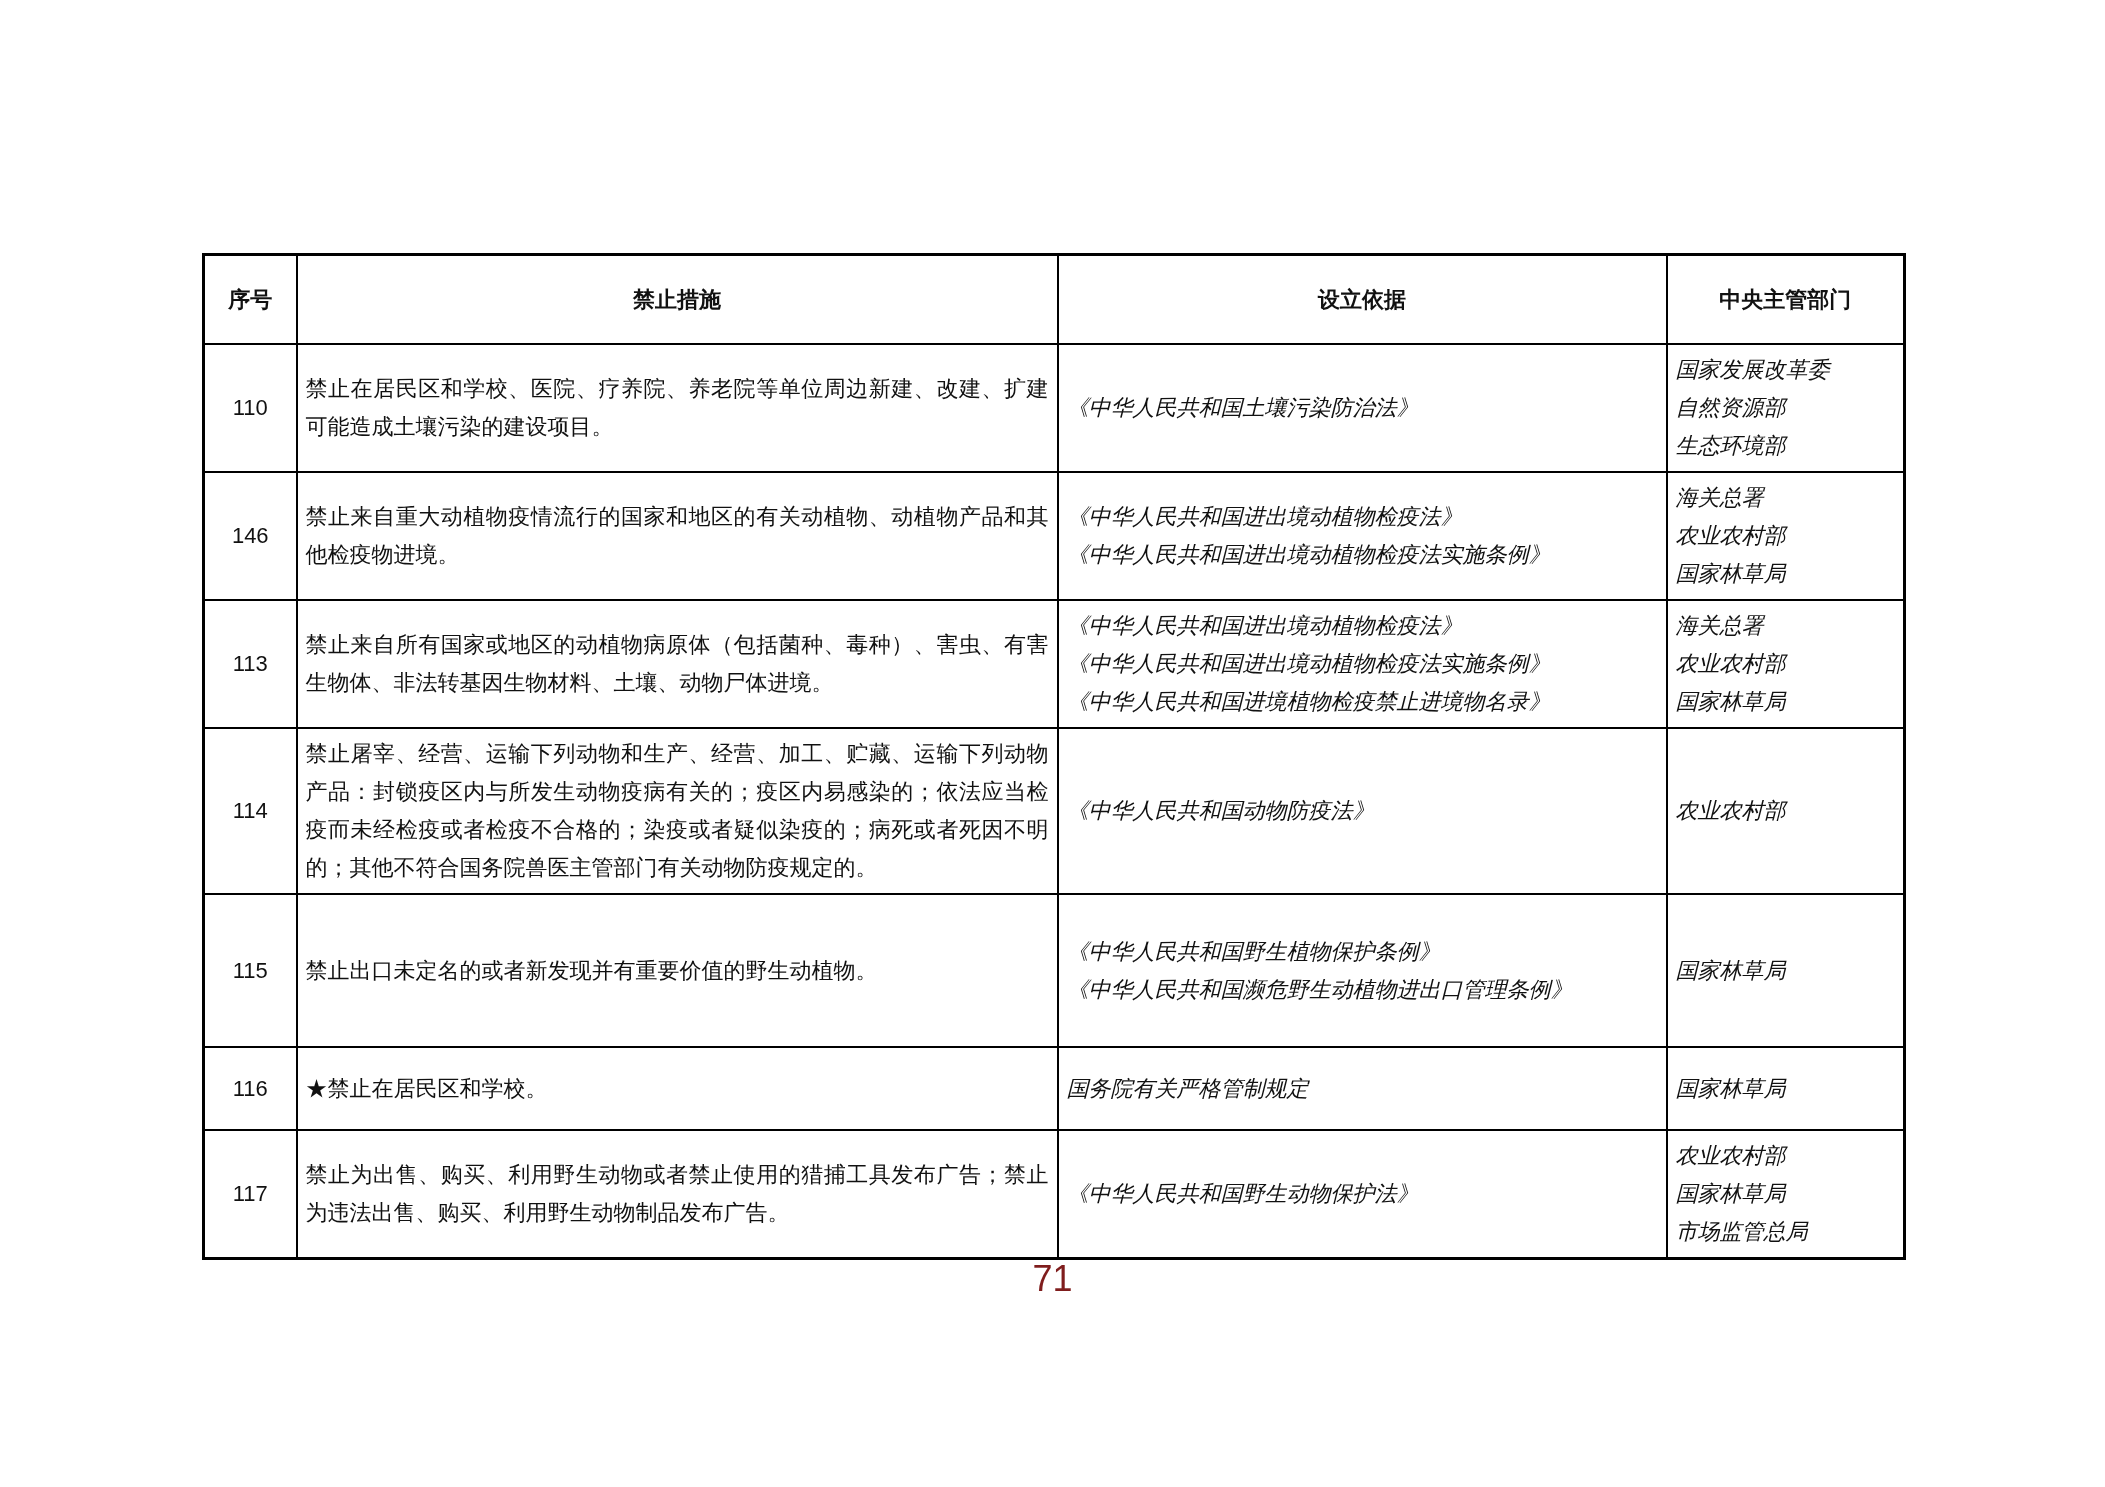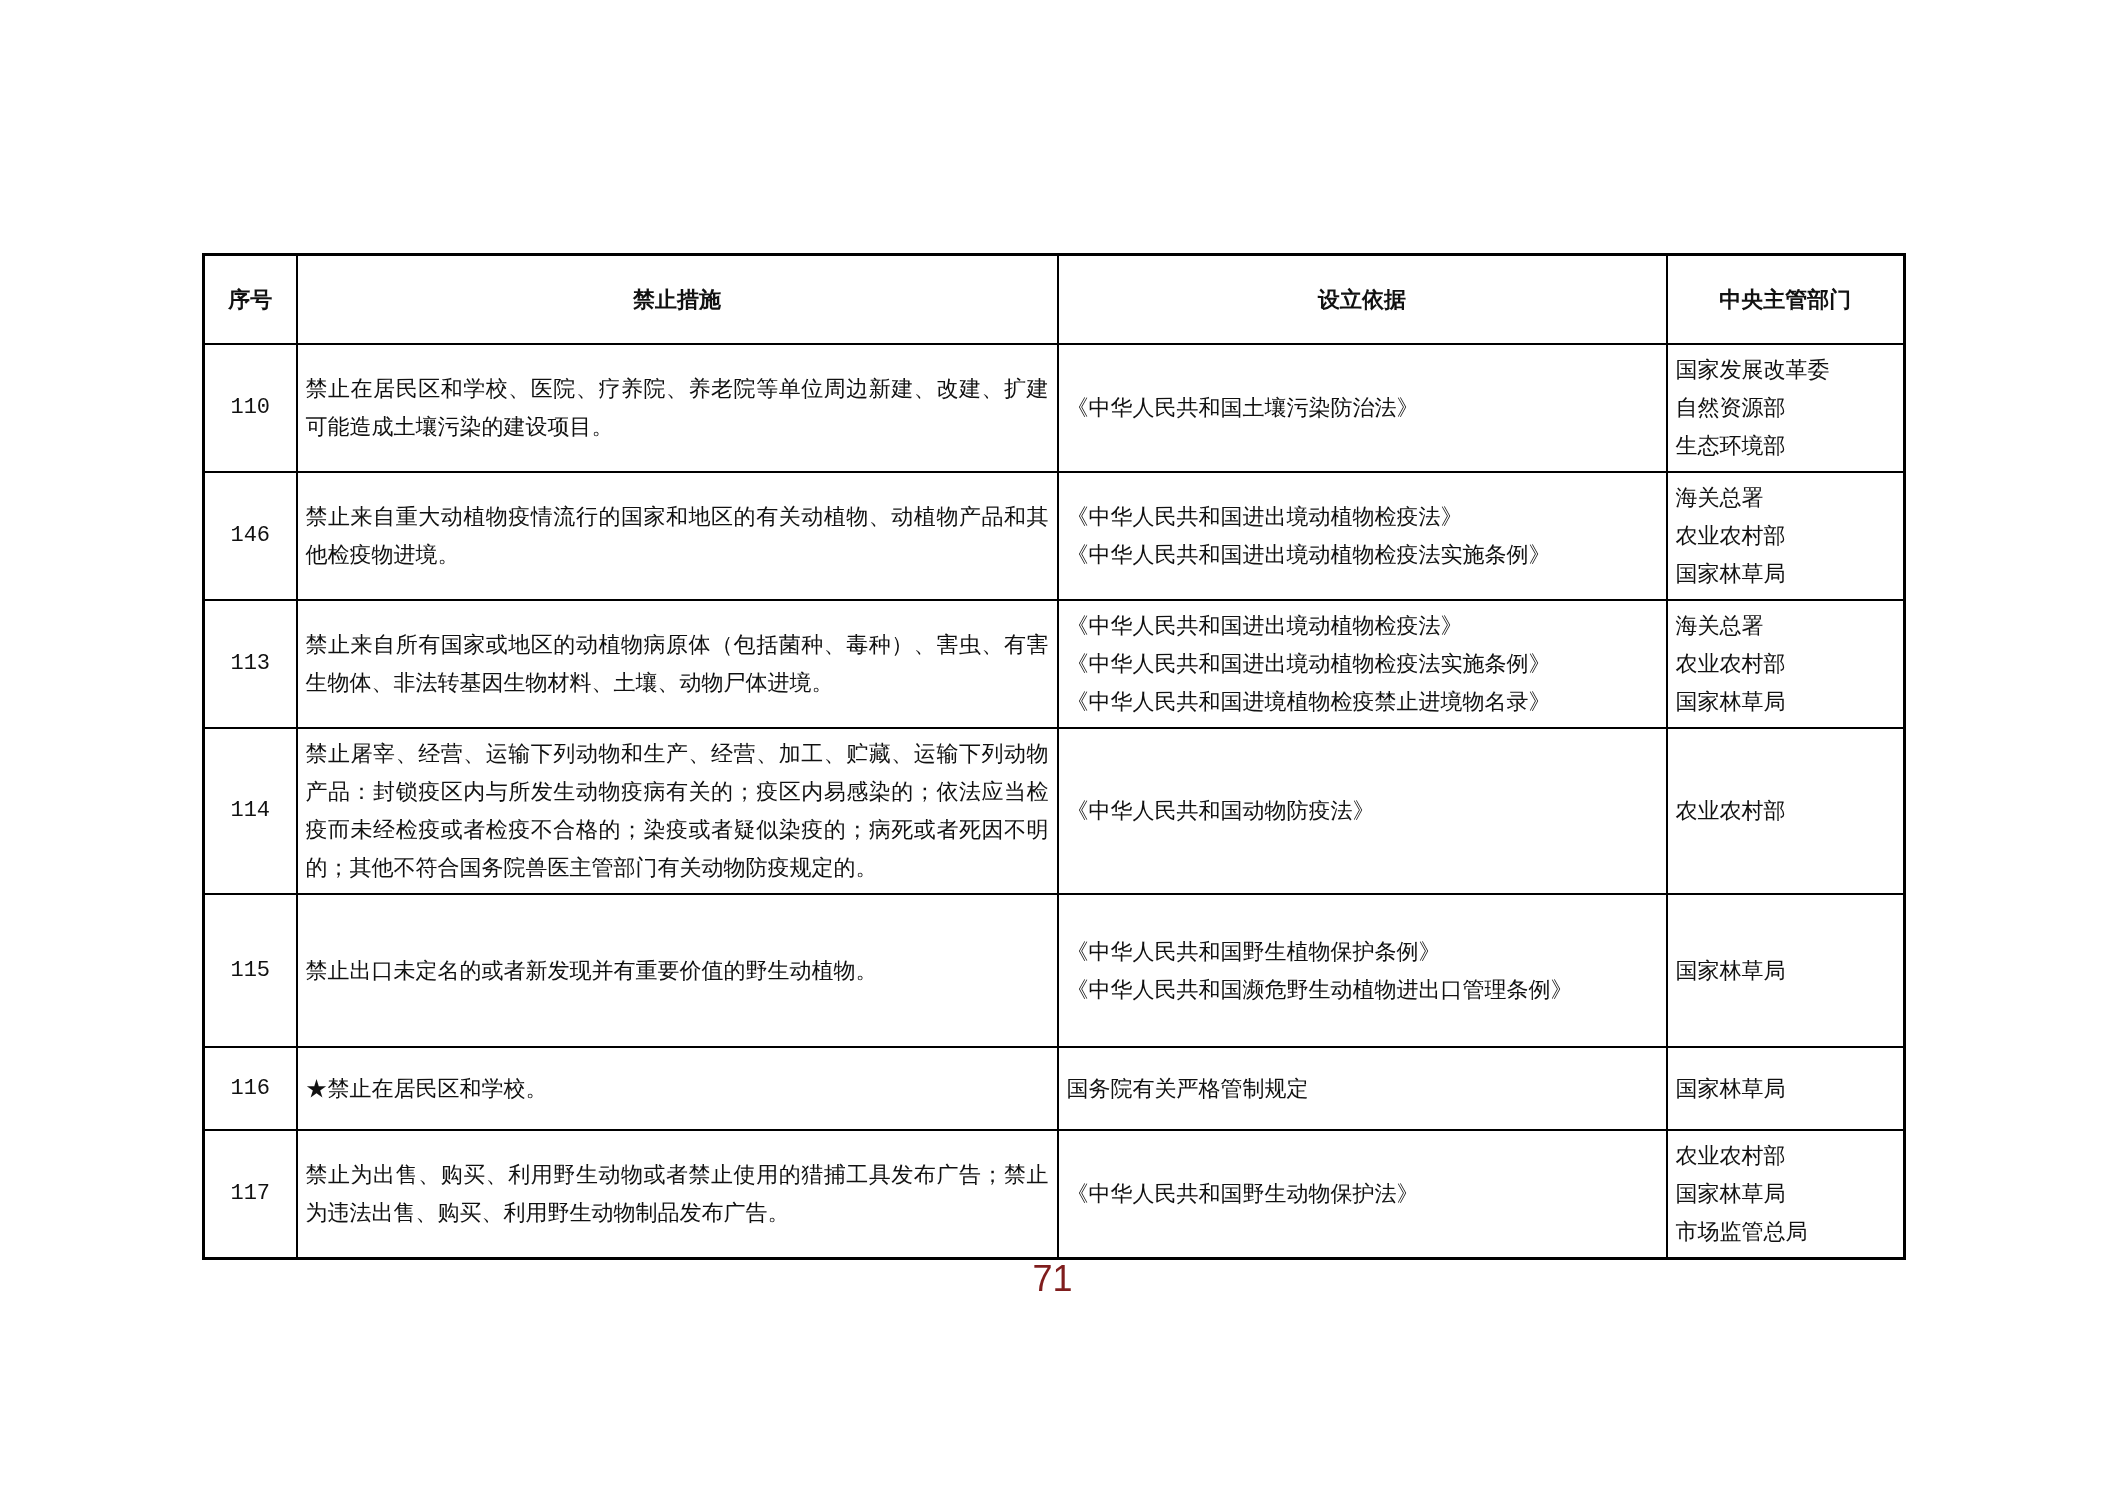--- a/index.html
+++ b/index.html
@@ -36,25 +36,25 @@
   col.c-dept{width:238px;}
   thead th{
     height:75px;
     font-size:25px;
     font-weight:bold;
     text-align:center;
     border-bottom:3px solid #000;
   }
   td.col-index{
     text-align:center;
-    font-family:Liberation Mono, monospace;
+    font-family:Liberation Sans, sans-serif;
     font-size:22px;
   }
   td.col-measure{text-align:justify;}
-  td.col-basis div, td.col-dept div{white-space:normal;}
+  td.col-basis div, td.col-dept div{white-space:normal;font-style:italic;}
   
   tbody tr:nth-child(1) td{height:110px;}
   tbody tr:nth-child(2) td{height:80px;}
   tbody tr:nth-child(3) td{height:113px;}
   tbody tr:nth-child(4) td{height:131px;}
   tbody tr:nth-child(5) td{height:139px;}
   tbody tr:nth-child(6) td{height:69px;}
   tbody tr:nth-child(7) td{height:60px;}
   tbody tr:nth-child(8) td{height:109px;}
   .page-number{

